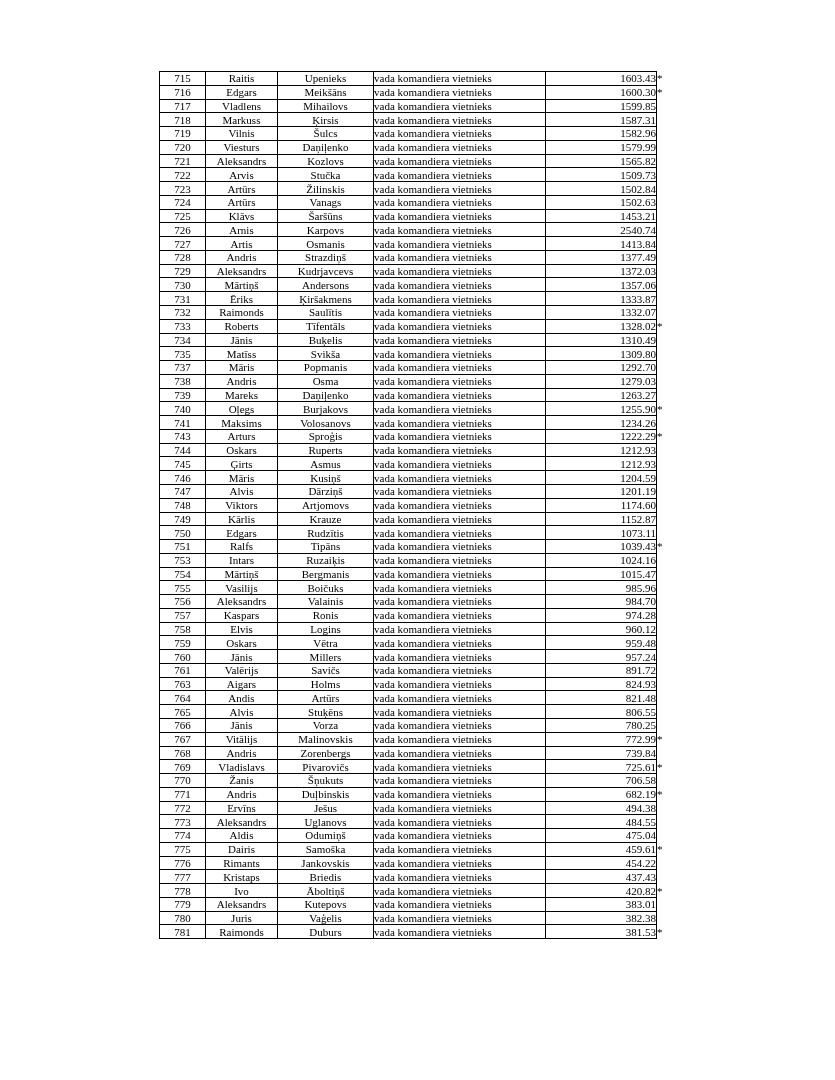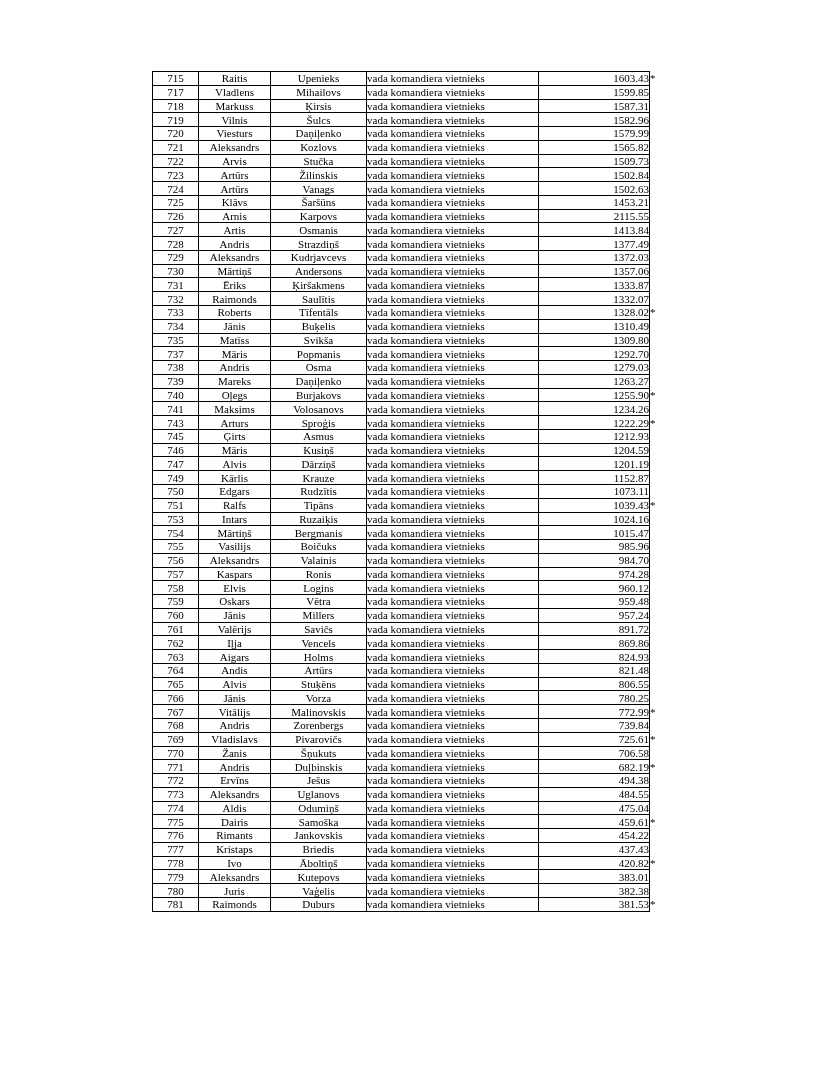--- a/index.html
+++ b/index.html
@@ -8,20 +8,21 @@
     background: #ffffff;
   }
   .page {
     position: relative;
     width: 820px;
     height: 1080px;
     background: #ffffff;
     overflow: hidden;
     font-family: "Liberation Serif", serif;
     color: #000000;
+    margin-left: 7px;
   }
   .table-wrap {
     position: absolute;
     left: 152px;
     top: 71px;
   }
   table.roster {
     border-collapse: collapse;
     table-layout: fixed;
     font-size: 11px;
@@ -63,20 +64,28 @@
       <tbody>
     <tr>
       <td class="bordered c">715</td>
       <td class="bordered c">Raitis</td>
       <td class="bordered c">Upenieks</td>
       <td class="bordered l">vada komandiera vietnieks</td>
       <td class="bordered r">1603.43</td>
       <td class="star-cell">*</td>
     </tr>
 
+    <tr>
+      <td class="bordered c">716</td>
+      <td class="bordered c">Edgars</td>
+      <td class="bordered c">Meikšāns</td>
+      <td class="bordered l">vada komandiera vietnieks</td>
+      <td class="bordered r">1600.30</td>
+      <td class="star-cell">*</td>
+    </tr>
 
     <tr>
       <td class="bordered c">717</td>
       <td class="bordered c">Vladlens</td>
       <td class="bordered c">Mihailovs</td>
       <td class="bordered l">vada komandiera vietnieks</td>
       <td class="bordered r">1599.85</td>
       <td class="star-cell"></td>
     </tr>
 
@@ -150,21 +159,21 @@
       <td class="bordered l">vada komandiera vietnieks</td>
       <td class="bordered r">1453.21</td>
       <td class="star-cell"></td>
     </tr>
 
     <tr>
       <td class="bordered c">726</td>
       <td class="bordered c">Arnis</td>
       <td class="bordered c">Karpovs</td>
       <td class="bordered l">vada komandiera vietnieks</td>
-      <td class="bordered r">2115.55</td>
+      <td class="bordered r">2540.74</td>
       <td class="star-cell"></td>
     </tr>
 
     <tr>
       <td class="bordered c">727</td>
       <td class="bordered c">Artis</td>
       <td class="bordered c">Osmanis</td>
       <td class="bordered l">vada komandiera vietnieks</td>
       <td class="bordered r">1413.84</td>
       <td class="star-cell"></td>
@@ -291,20 +300,28 @@
 
     <tr>
       <td class="bordered c">743</td>
       <td class="bordered c">Arturs</td>
       <td class="bordered c">Sproģis</td>
       <td class="bordered l">vada komandiera vietnieks</td>
       <td class="bordered r">1222.29</td>
       <td class="star-cell">*</td>
     </tr>
 
+    <tr>
+      <td class="bordered c">744</td>
+      <td class="bordered c">Oskars</td>
+      <td class="bordered c">Ruperts</td>
+      <td class="bordered l">vada komandiera vietnieks</td>
+      <td class="bordered r">1212.93</td>
+      <td class="star-cell"></td>
+    </tr>
 
     <tr>
       <td class="bordered c">745</td>
       <td class="bordered c">Ģirts</td>
       <td class="bordered c">Asmus</td>
       <td class="bordered l">vada komandiera vietnieks</td>
       <td class="bordered r">1212.93</td>
       <td class="star-cell"></td>
     </tr>
 
@@ -319,20 +336,28 @@
 
     <tr>
       <td class="bordered c">747</td>
       <td class="bordered c">Alvis</td>
       <td class="bordered c">Dārziņš</td>
       <td class="bordered l">vada komandiera vietnieks</td>
       <td class="bordered r">1201.19</td>
       <td class="star-cell"></td>
     </tr>
 
+    <tr>
+      <td class="bordered c">748</td>
+      <td class="bordered c">Viktors</td>
+      <td class="bordered c">Artjomovs</td>
+      <td class="bordered l">vada komandiera vietnieks</td>
+      <td class="bordered r">1174.60</td>
+      <td class="star-cell"></td>
+    </tr>
 
     <tr>
       <td class="bordered c">749</td>
       <td class="bordered c">Kārlis</td>
       <td class="bordered c">Krauze</td>
       <td class="bordered l">vada komandiera vietnieks</td>
       <td class="bordered r">1152.87</td>
       <td class="star-cell"></td>
     </tr>
 
@@ -429,28 +454,20 @@
 
     <tr>
       <td class="bordered c">761</td>
       <td class="bordered c">Valērijs</td>
       <td class="bordered c">Savičs</td>
       <td class="bordered l">vada komandiera vietnieks</td>
       <td class="bordered r">891.72</td>
       <td class="star-cell"></td>
     </tr>
 
-    <tr>
-      <td class="bordered c">762</td>
-      <td class="bordered c">Iļja</td>
-      <td class="bordered c">Vencels</td>
-      <td class="bordered l">vada komandiera vietnieks</td>
-      <td class="bordered r">869.86</td>
-      <td class="star-cell"></td>
-    </tr>
 
     <tr>
       <td class="bordered c">763</td>
       <td class="bordered c">Aigars</td>
       <td class="bordered c">Holms</td>
       <td class="bordered l">vada komandiera vietnieks</td>
       <td class="bordered r">824.93</td>
       <td class="star-cell"></td>
     </tr>
 

